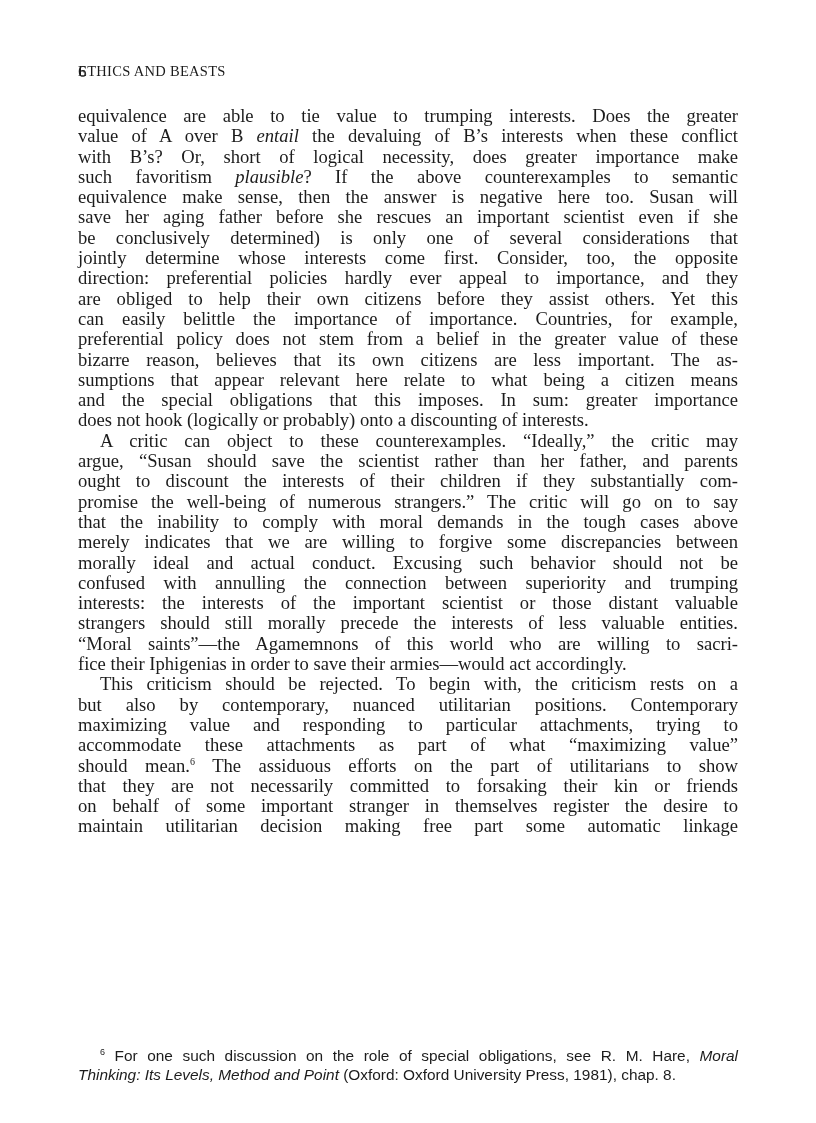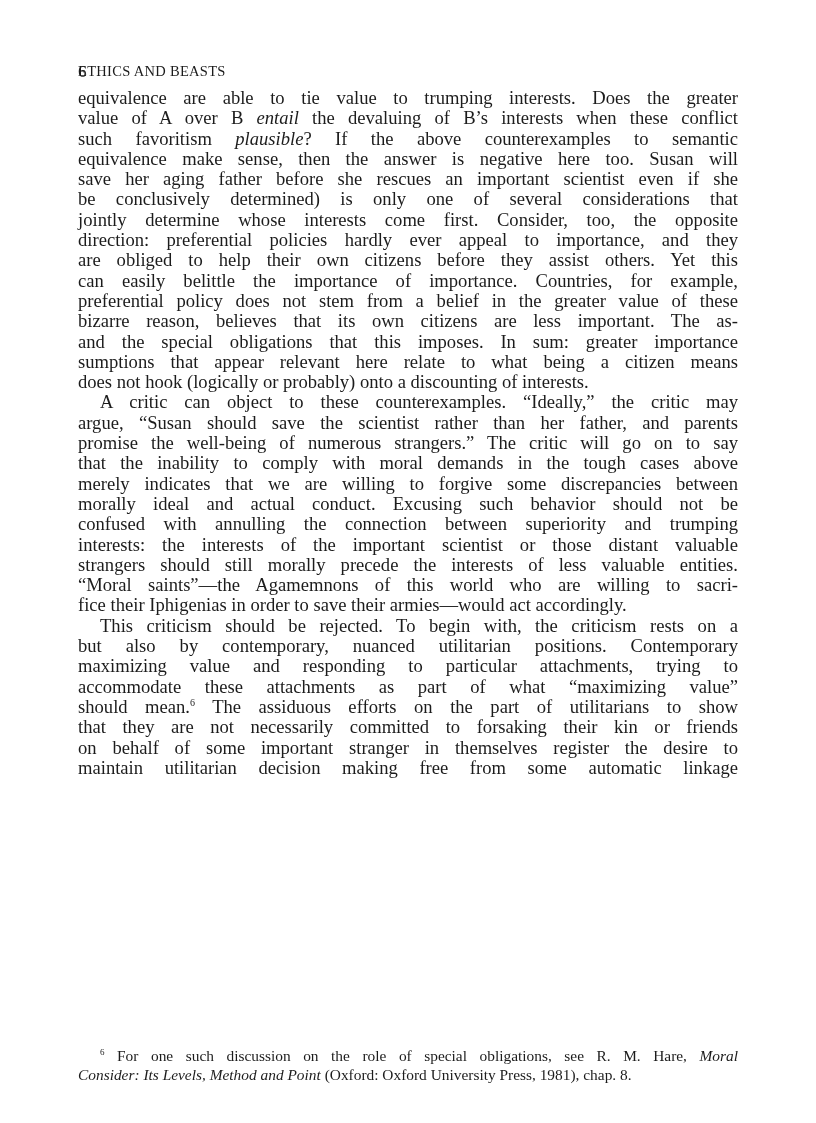--- a/index.html
+++ b/index.html
@@ -5,74 +5,76 @@
   html, body { margin: 0; padding: 0; background: #ffffff; }
   body { width: 816px; height: 1123px; position: relative; overflow: hidden; }
   .page {
     position: absolute; left: 78px; top: 62px; width: 660px;
     font-family: "Liberation Serif", "DejaVu Serif", serif;
     color: #1c1c1c;
   }
   .running-head { position: relative; height: 24px; font-size: 17px; }
   .page-number { position: absolute; left: 0; top: 0; }
   .running-title { position: absolute; left: 0; right: 0; top: 1px; text-align: left; font-size: 14.5px; letter-spacing: 0.3px; }
-  .body { margin-top: 2px; font-size: 18.6px; line-height: 20.3px; }
+  .body { margin-top: 20px; font-size: 18.6px; line-height: 20.3px; }
   .line { display: block; white-space: nowrap; text-align: justify; text-align-last: justify; height: 20.3px; }
   .line.last { text-align-last: left; }
   .indent { padding-left: 22px; }
   em { font-style: italic; }
   sup { font-size: 10px; vertical-align: 7px; line-height: 0; }
-  .footnotes { position: absolute; left: 78px; top: 1046px; width: 660px; font-family: Liberation Serif, serif; color: #1c1c1c; font-size: 15.4px; line-height: 19px; }
+  .footnotes { position: absolute; left: 78px; top: 1046px; width: 660px; font-family: Liberation Sans, sans-serif; color: #1c1c1c; font-size: 15.4px; line-height: 19px; }
   .fn-line { display: block; white-space: nowrap; text-align: justify; text-align-last: justify; }
   .fn-line.last { text-align-last: left; }
   .fn-indent { padding-left: 22px; }
   .fn-mark { font-size: 9px; vertical-align: 6px; line-height: 0; }
 </style>
 </head>
 <body>
 
 <div class="page">
   <div class="running-head">
     <span class="page-number">6</span>
     <span class="running-title">ETHICS AND BEASTS</span>
   </div>
   <div class="body" id="body-text">
       <span class="line"><span>equivalence are able to tie value to trumping interests. Does the greater</span></span>
       <span class="line"><span>value of A over B </span><em>entail</em><span> the devaluing of B’s interests when these conflict</span></span>
+      <span class="line"><span>with B’s? Or, short of logical necessity, does greater importance make</span></span>
       <span class="line"><span>such favoritism </span><em>plausible</em><span>? If the above counterexamples to semantic</span></span>
       <span class="line"><span>equivalence make sense, then the answer is negative here too. Susan will</span></span>
       <span class="line"><span>save her aging father before she rescues an important scientist even if she</span></span>
       <span class="line"><span>be conclusively determined) is only one of several considerations that</span></span>
       <span class="line"><span>jointly determine whose interests come first. Consider, too, the opposite</span></span>
       <span class="line"><span>direction: preferential policies hardly ever appeal to importance, and they</span></span>
       <span class="line"><span>are obliged to help their own citizens before they assist others. Yet this</span></span>
       <span class="line"><span>can easily belittle the importance of importance. Countries, for example,</span></span>
       <span class="line"><span>preferential policy does not stem from a belief in the greater value of these</span></span>
       <span class="line"><span>bizarre reason, believes that its own citizens are less important. The as-</span></span>
+      <span class="line"><span>sumptions that appear relevant here relate to what being a citizen means</span></span>
       <span class="line"><span>and the special obligations that this imposes. In sum: greater importance</span></span>
-      <span class="line"><span>sumptions that appear relevant here relate to what being a citizen means</span></span>
       <span class="line last"><span>does not hook (logically or probably) onto a discounting of interests.</span></span>
       <span class="line indent"><span>A critic can object to these counterexamples. “Ideally,” the critic may</span></span>
       <span class="line"><span>argue, “Susan should save the scientist rather than her father, and parents</span></span>
+      <span class="line"><span>ought to discount the interests of their children if they substantially com-</span></span>
       <span class="line"><span>promise the well-being of numerous strangers.” The critic will go on to say</span></span>
       <span class="line"><span>that the inability to comply with moral demands in the tough cases above</span></span>
       <span class="line"><span>merely indicates that we are willing to forgive some discrepancies between</span></span>
       <span class="line"><span>morally ideal and actual conduct. Excusing such behavior should not be</span></span>
       <span class="line"><span>confused with annulling the connection between superiority and trumping</span></span>
       <span class="line"><span>interests: the interests of the important scientist or those distant valuable</span></span>
       <span class="line"><span>strangers should still morally precede the interests of less valuable entities.</span></span>
       <span class="line"><span>“Moral saints”—the Agamemnons of this world who are willing to sacri-</span></span>
       <span class="line last"><span>fice their Iphigenias in order to save their armies—would act accordingly.</span></span>
       <span class="line indent"><span>This criticism should be rejected. To begin with, the criticism rests on a</span></span>
       <span class="line"><span>but also by contemporary, nuanced utilitarian positions. Contemporary</span></span>
       <span class="line"><span>maximizing value and responding to particular attachments, trying to</span></span>
       <span class="line"><span>accommodate these attachments as part of what “maximizing value”</span></span>
       <span class="line"><span>should mean.</span><sup>6</sup><span> The assiduous efforts on the part of utilitarians to show</span></span>
       <span class="line"><span>that they are not necessarily committed to forsaking their kin or friends</span></span>
       <span class="line"><span>on behalf of some important stranger in themselves register the desire to</span></span>
-      <span class="line"><span>maintain utilitarian decision making free from some automatic linkage</span></span>
+      <span class="line"><span>maintain utilitarian decision making free part some automatic linkage</span></span>
     </div>
 </div>
 
 <div class="footnotes">
   <span class="fn-line fn-indent"><span class="fn-mark">6</span> <span>For one such discussion on the role of special obligations, see R. M. Hare, </span><em>Moral</em></span>
-  <span class="fn-line last"><em>Consider: Its Levels, Method and Point</em><span> (Oxford: Oxford University Press, 1981), chap. 8.</span></span>
+  <span class="fn-line last"><em>Thinking: Its Levels, Method and Point</em><span> (Oxford: Oxford University Press, 1981), chap. 8.</span></span>
 </div>
 
 </body></html>

